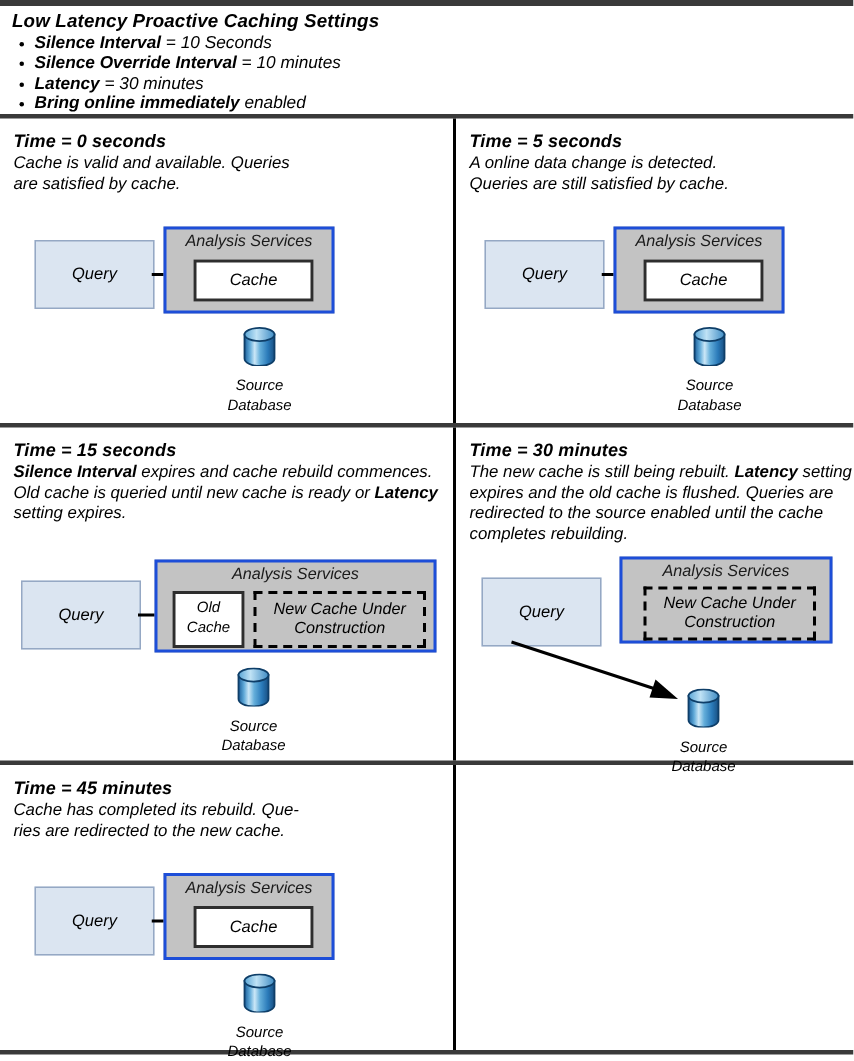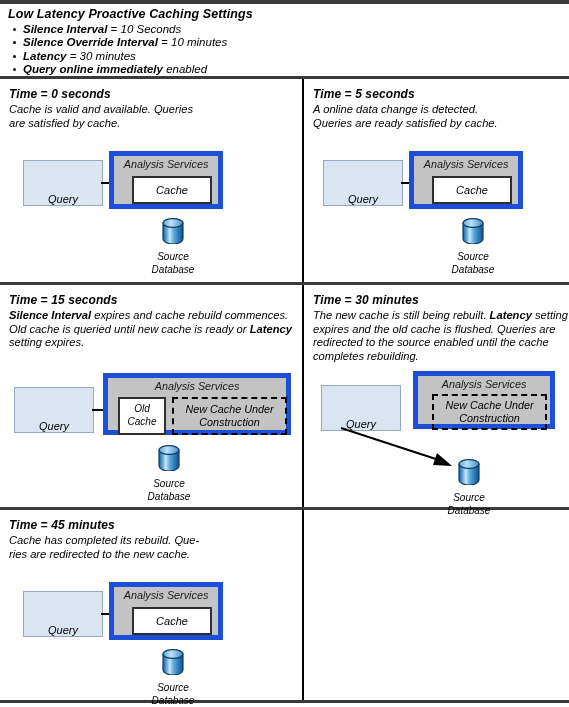--- a/index.html
+++ b/index.html
@@ -40,25 +40,25 @@
   .cell-title{font-size:12px;font-weight:bold;line-height:15px;margin-bottom:1px;letter-spacing:0.1px;}
   .cell-desc{font-size:11.2px;line-height:13.6px;}
   .cell-desc .b{font-weight:bold;}
 
   
   .diagram{position:relative;width:100%;}
   .query-box{
     position:absolute;
     background:#dbe5f1;border:1px solid #95a8c4;
     font-size:11px;text-align:center;
-    display:flex;align-items:flex-end;justify-content:center;
+    display:flex;align-items:center;justify-content:center;
   }
   .as-box{
     position:absolute;
-    background:#c3c3c3;border:5px solid #1d4ed8;
+    background:#c3c3c3;border:2px solid #1d4ed8;
     box-sizing:border-box;
   }
   .as-label{
     position:absolute;left:0;top:2px;width:100%;
     text-align:center;font-size:10.8px;color:#1a1a1a;
   }
   .cache-box{
     position:absolute;background:#ffffff;border:2px solid #2e2e2e;
     display:flex;align-items:center;justify-content:center;
     font-size:11px;text-align:center;box-sizing:border-box;
@@ -96,21 +96,21 @@
 <div class="sheet">
 
   <div class="rule top"></div>
 
   <div class="header">
     <div class="hdr-title">Low Latency Proactive Caching Settings</div>
     <ul class="bullets">
       <li><span class="b">Silence Interval</span><span> = 10 Seconds</span></li>
       <li><span class="b">Silence Override Interval</span><span> = 10 minutes</span></li>
       <li><span class="b">Latency</span><span> = 30 minutes</span></li>
-      <li><span class="b">Query online immediately</span><span> enabled</span></li>
+      <li><span class="b">Bring online immediately</span><span> enabled</span></li>
     </ul>
   </div>
 
   <div class="rule r1"></div>
   <div class="rule r2"></div>
   <div class="rule r3"></div>
   <div class="rule bottom"></div>
 
   <div class="vdiv" style="top:79px;height:203px"></div>
   <div class="vdiv" style="top:285px;height:222px"></div>
@@ -146,21 +146,21 @@
           <span>Database</span>
         </div>
       </div>
     </div>
   </div>
 
   <div class="cell c-r1 c-right">
     <div class="cell-title">Time = 5 seconds</div>
     <div class="cell-desc">
       <span>A online data change is detected.</span><br>
-      <span>Queries are ready satisfied by cache.</span>
+      <span>Queries are still satisfied by cache.</span>
     </div>
     <div class="diagram" style="height:130px">
       <div class="query-box" style="left:10px;top:30px;width:78px;height:44px">
         <span>Query</span>
       </div>
       <svg class="arrow" style="left:88px;top:46px" width="46" height="14">
         <line x1="0" y1="7" x2="34" y2="7" stroke="#000" stroke-width="2"></line>
         <polygon points="34,1 46,7 34,13" fill="#000"></polygon>
       </svg>
       <div class="as-box" style="left:96px;top:21px;width:114px;height:58px">

